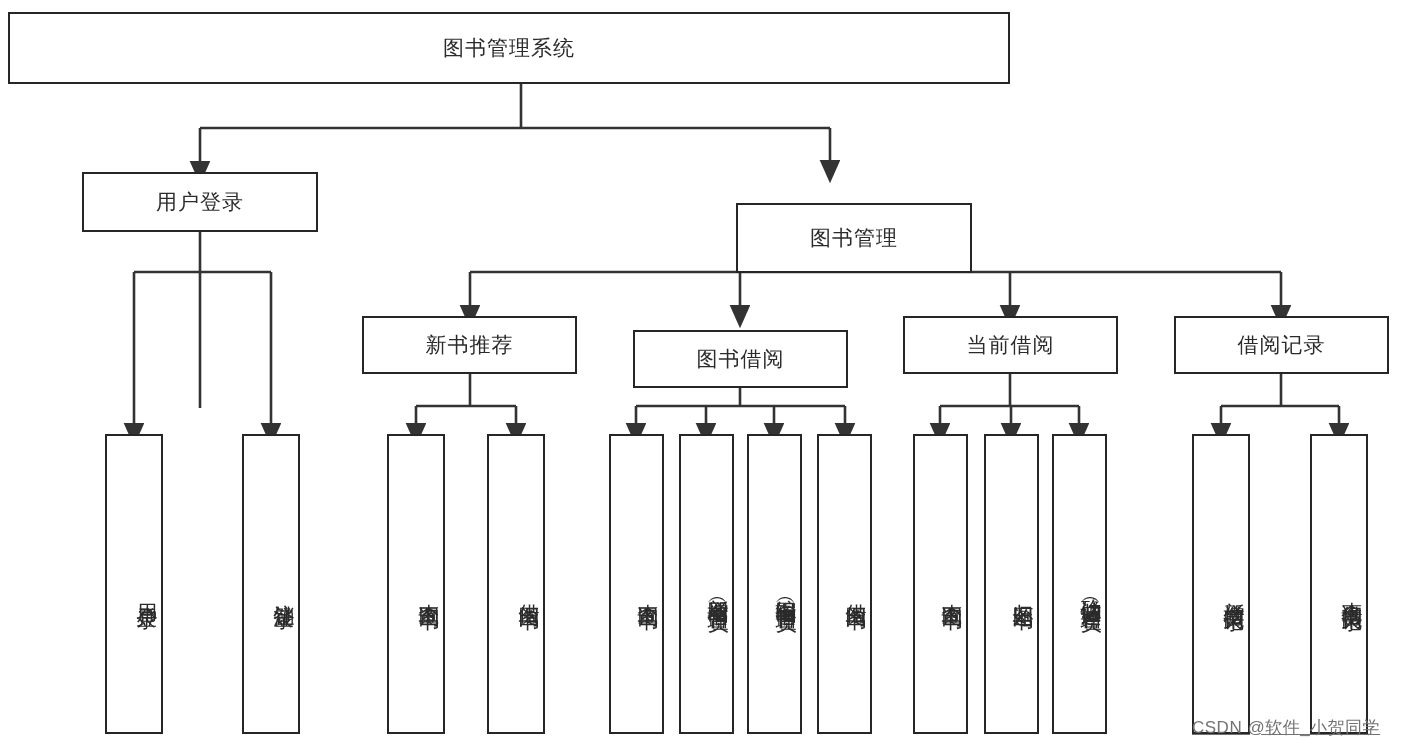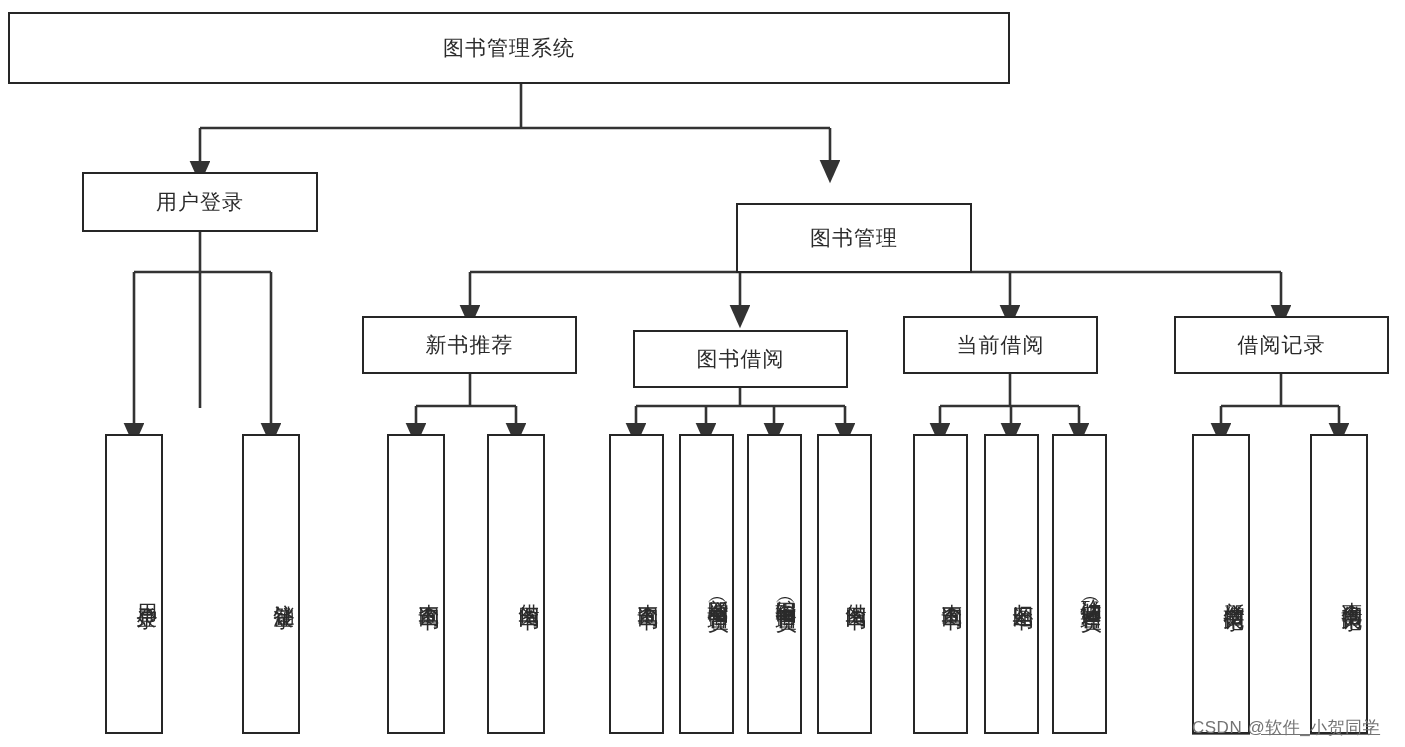--- a/index.html
+++ b/index.html
@@ -143,21 +143,21 @@
   <div class="node node-h" style="left:736px; top:171px; width:236px; height:70px;margin-top:32px;">
     <span>图书管理</span>
   </div>
 
   <div class="node node-h" style="left:362px; top:316px; width:215px; height:58px;justify-content:center;">
     <span>新书推荐</span>
   </div>
   <div class="node node-h" style="left:633px; top:316px; width:215px; height:58px;margin-top:14px;">
     <span>图书借阅</span>
   </div>
-  <div class="node node-h" style="left:903px; top:316px; width:195px; height:58px;">
+  <div class="node node-h" style="left:903px; top:316px; width:215px; height:58px;">
     <span>当前借阅</span>
   </div>
   <div class="node node-h" style="left:1174px; top:316px; width:215px; height:58px;">
     <span>借阅记录</span>
   </div>
 
   <div class="node node-v" style="left:105px; top:434px; width:58px; height:300px;">
     <span>用户登录</span>
   </div>
   <div class="node node-v" style="left:242px; top:434px; width:58px; height:300px;">

